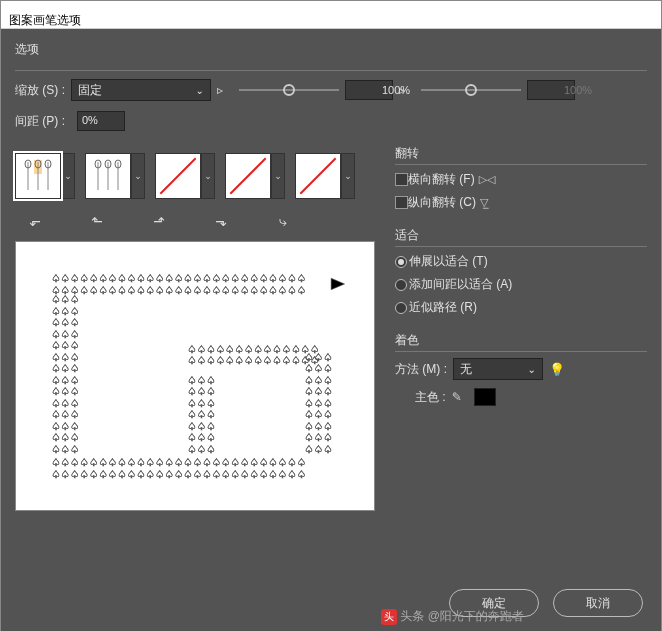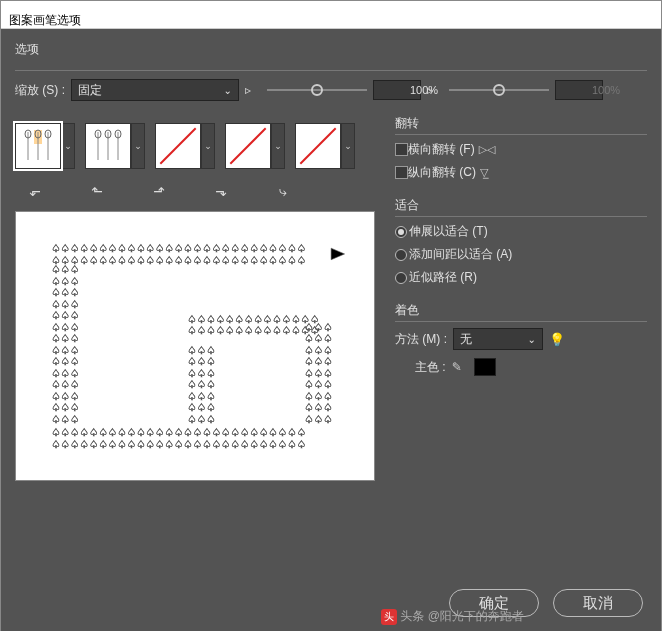--- a/index.html
+++ b/index.html
@@ -6,21 +6,21 @@
 body { background: #fff; width: 662px; height: 631px; overflow: hidden; }
 .dialog { width: 662px; height: 631px; border: 1px solid #888; background: #fff; }
 .titlebar { height: 28px; background: #fff; border-bottom: 1px solid #ccc; padding: 11px 8px; font-size: 12px; color: #000; }
 .content { background: #535353; height: 602px; padding: 12px 14px; position: relative; color: #e0e0e0; font-size: 12px; }
 .section-label { font-size: 12px; margin-bottom: 12px; color: #e0e0e0; }
 .section-line { border-top: 1px solid #777; margin-bottom: 8px; }
 .row { display: flex; align-items: center; margin-bottom: 10px; gap: 6px; }
 .label { font-size: 12px; color: #e0e0e0; white-space: nowrap; }
 .text-input { flex: 1; height: 22px; border: 1px solid #999; background: #fff; padding: 2px 4px; font-size: 12px; }
 .text-input.selected { background: #1e6fd8; color: #fff; border: 1px solid #fff; outline: 2px solid #3b9cff; }
-.dropdown { width: 168px; height: 22px; background: #3a3a3a; border: 1px solid #222; color: #e0e0e0; font-size: 12px; padding: 2px 6px; display: flex; justify-content: space-between; align-items: center; }
+.dropdown { width: 140px; height: 22px; background: #3a3a3a; border: 1px solid #222; color: #e0e0e0; font-size: 12px; padding: 2px 6px; display: flex; justify-content: space-between; align-items: center; }
 .dropdown.small { width: 90px; }
 .chev { font-size: 10px; }
 .slider-area { display: flex; align-items: center; gap: 6px; }
 .slider-icon { width: 16px; color: #ddd; font-size: 12px; }
 .slider-track { width: 100px; height: 2px; background: #888; position: relative; }
 .slider-thumb { position: absolute; width: 12px; height: 12px; border: 2px solid #ccc; border-radius: 50%; background: transparent; top: -5px; left: 44px; }
 .pct-box { width: 48px; height: 20px; background: #3a3a3a; border: 1px solid #222; color: #e0e0e0; font-size: 11px; text-align: center; line-height: 18px; padding-left: 36px; }
 .pct-box.dim { color: #777; }
 .spacing-box { width: 48px; height: 20px; background: #3a3a3a; border: 1px solid #222; color: #e0e0e0; font-size: 11px; padding: 2px 4px; margin-left: 6px; }
 
@@ -44,21 +44,21 @@
 .chk { width: 13px; height: 13px; border: 1px solid #999; background: #3a3a3a; }
 .flip-icon { font-size: 11px; color: #ccc; margin-left: 4px; }
 .radio-row { display: flex; align-items: center; gap: 2px; font-size: 12px; margin-bottom: 6px; }
 .radio { width: 12px; height: 12px; border: 1px solid #bbb; border-radius: 50%; background: #3a3a3a; display: flex; align-items: center; justify-content: center; }
 .radio.on::after { content: ""; width: 6px; height: 6px; background: #ddd; border-radius: 50%; }
 .color-swatch { width: 22px; height: 18px; background: #000; border: 1px solid #222; }
 .eyedrop { width: 16px; color: #ccc; font-size: 12px; }
 .bulb { color: #ccc; font-size: 13px; }
 
 .buttons { position: absolute; bottom: 14px; right: 18px; display: flex; gap: 14px; }
-.btn { width: 90px; height: 28px; border: 1px solid #bbb; border-radius: 14px; background: transparent; color: #e0e0e0; font-size: 15px; display: flex; align-items: center; justify-content: center; }
+.btn { width: 90px; height: 28px; border: 1px solid #bbb; border-radius: 14px; background: transparent; color: #e0e0e0; font-size: 12px; display: flex; align-items: center; justify-content: center; }
 
 .watermark { position: absolute; bottom: 6px; left: 380px; font-size: 12px; color: #aaa; }
 .wm-icon { display: inline-block; width: 16px; height: 16px; background: #d33; border-radius: 3px; text-align: center; color: #fff; font-size: 10px; line-height: 16px; vertical-align: middle; }
 </style>
 </head>
 <body>
 
 <div class="dialog">
   <div class="titlebar">
     <span>图案画笔选项</span>
@@ -84,20 +84,24 @@
       <div class="pct-box">100%</div>
       <div class="slider-area">
         <span class="slider-icon">▹</span>
         <div class="slider-track">
           <div class="slider-thumb"></div>
         </div>
       </div>
       <div class="pct-box dim">100%</div>
     </div>
 
+    <div class="row">
+      <span class="label">间距 (P) :</span>
+      <div class="spacing-box">0%</div>
+    </div>
 
     <div style="display:flex; gap:20px;">
       <div>
         <div class="tiles-row">
           <div class="tile-group">
             <div class="tile selected">
               <svg width="40" height="40">
                 <rect x="16" y="4" width="8" height="14" fill="#f90" opacity="0.4"></rect>
                 <line x1="10" y1="6" x2="10" y2="34" stroke="#888" stroke-width="1"></line>
                 <line x1="20" y1="6" x2="20" y2="34" stroke="#888" stroke-width="1"></line>

